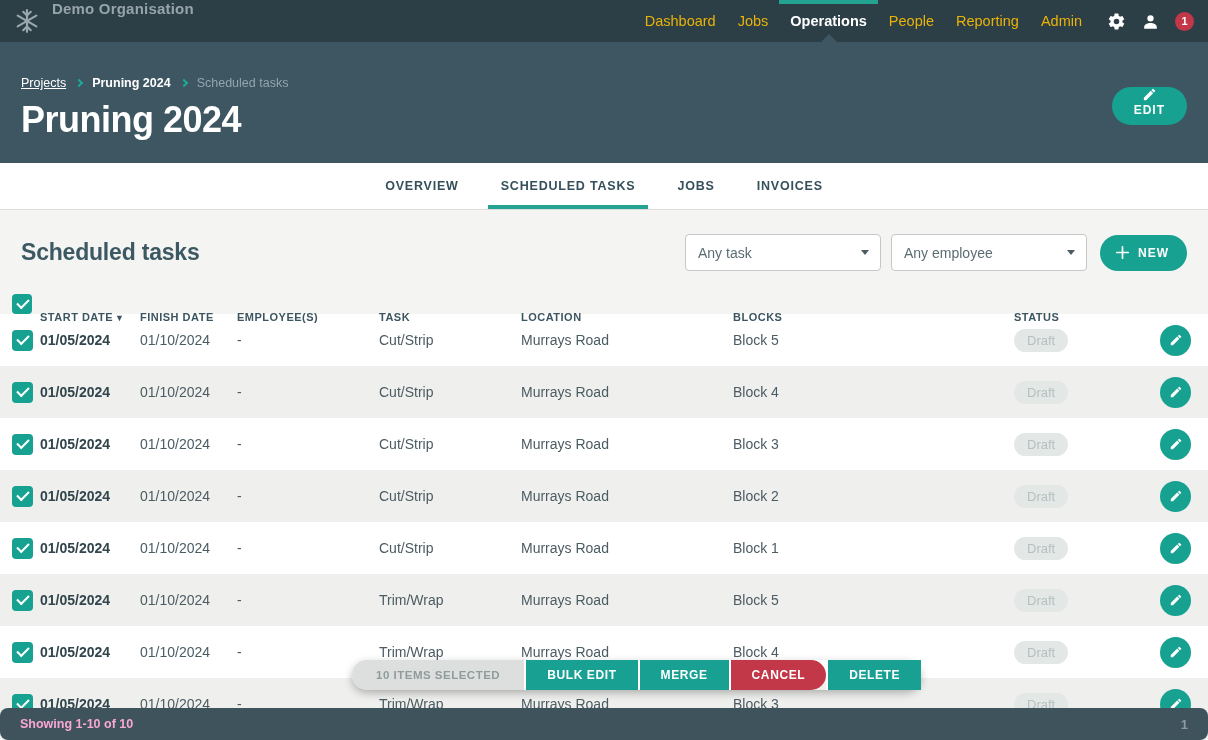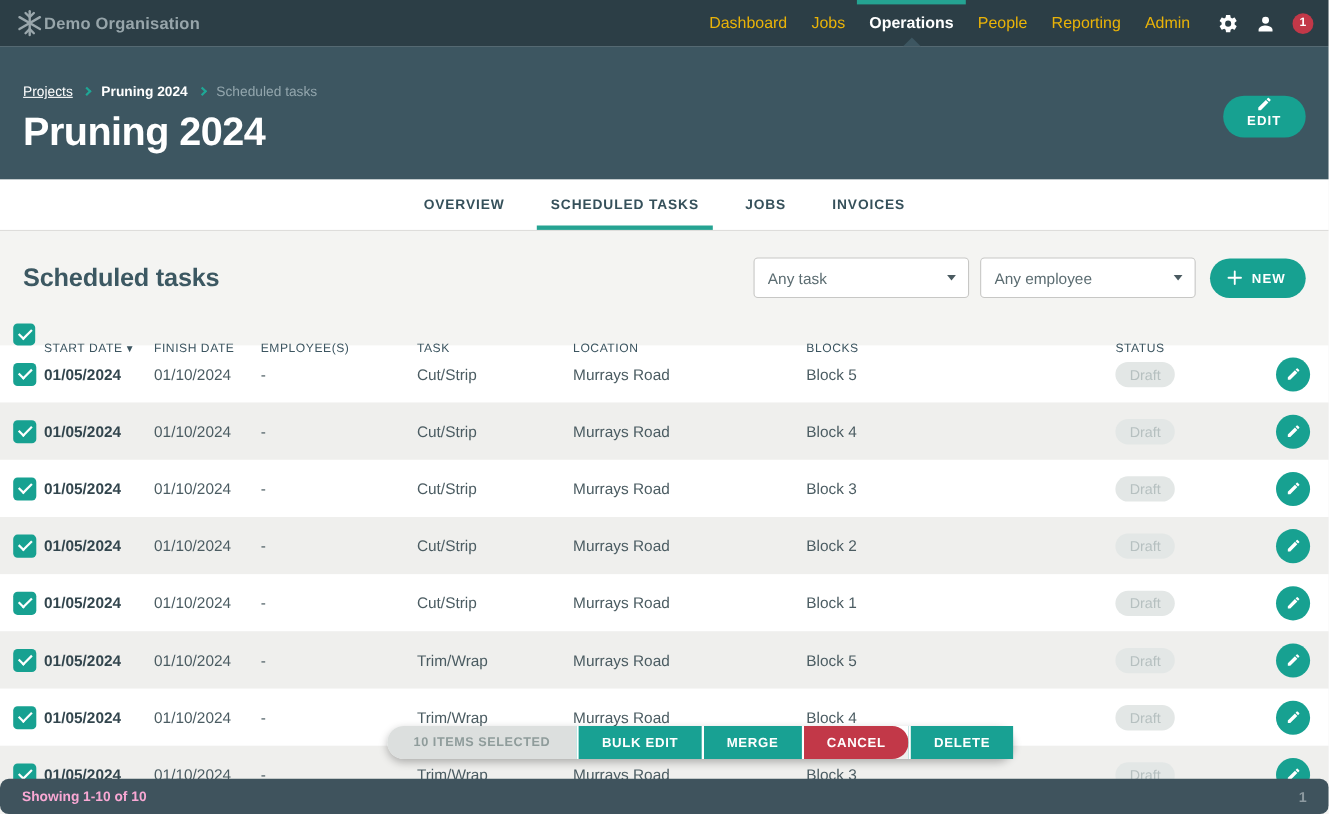--- a/index.html
+++ b/index.html
@@ -1,21 +1,21 @@
 <!DOCTYPE html>
 <html><head>
 <meta charset="utf-8">
 <style>
   * { margin:0; padding:0; box-sizing:border-box; }
   body { font-family:"Liberation Sans","DejaVu Sans",sans-serif; background:#fff; }
   .page { position:relative; width:1208px; height:740px; overflow:hidden; background:#f4f4f2; }
 
   
   .navbar { position:relative; height:42px; background:#2c3e46; display:flex; align-items:stretch; padding:0 14px 0 14px; z-index:20; }
-  .brand { display:flex; align-items:center; gap:0; cursor:pointer; }
+  .brand { display:flex; gap:12px; cursor:pointer; }
   .brand .logo { display:flex; align-items:center; }
   .brand .org { font-size:15px; font-weight:bold; color:#97a5aa; letter-spacing:.2px; }
   .nav-items { margin-left:auto; display:flex; align-items:stretch; }
   .nav-item { position:relative; display:flex; align-items:center; padding:0 11px; color:#eab308; font-size:14.5px; cursor:pointer; }
   .nav-item.active { font-weight:bold; color:#fff; }
   .nav-item.active::before { content:''; position:absolute; top:0; left:0; right:0; height:4px; background:#25a392; }
   .nav-item.active::after { content:''; position:absolute; bottom:0; left:50%; transform:translateX(-50%);
       border-left:8px solid transparent; border-right:8px solid transparent; border-bottom:8px solid #3d5661; }
   .nav-icons { display:flex; align-items:center; gap:15px; margin-left:14px; }
   .icon-btn { display:flex; align-items:center; cursor:pointer; }
@@ -49,21 +49,21 @@
   .select-wrap select { appearance:none; -webkit-appearance:none; width:196px; height:37px; background:#fff; border:1px solid #c7c7c5;
       border-radius:4px; padding:0 30px 0 12px; font-size:14px; color:#5c6d72; font-family:inherit; cursor:pointer; }
   .select-caret { position:absolute; right:12px; top:16px; border-left:4.5px solid transparent; border-right:4.5px solid transparent;
       border-top:5.5px solid #4a5a60; pointer-events:none; }
   .new-btn { margin-left:3px; height:36px; padding:0 18px 0 14px; border:none; border-radius:18px; background:#17a191; color:#fff;
       font-size:12px; font-weight:bold; letter-spacing:1px; display:flex; align-items:center; gap:7px; font-family:inherit; cursor:pointer; }
 
   
   .tgrid { display:grid; grid-template-columns:40px 100px 97px 142px 142px 212px 281px 146px 1fr; align-items:center; }
   .thead { margin-top:13px; height:30px; }
-  .th { font-size:11px; font-weight:normal; color:#3c5560; letter-spacing:.5px; cursor:pointer;margin-top:27px; }
+  .th { font-size:11px; font-weight:bold; color:#3c5560; letter-spacing:.5px; cursor:pointer;margin-top:27px; }
   .sort-ind { font-size:9px; margin-left:2px; color:#3c5560; }
   .checkbox { width:21px; height:21px; margin-left:12px; border-radius:4px; background:#17a191; position:relative; cursor:pointer; }
   .checkbox::after { content:''; position:absolute; left:5px; top:5px; width:10px; height:5px;
       border-left:2.5px solid #fff; border-bottom:2.5px solid #fff; transform:rotate(-45deg); }
   .trow { height:52px; background:#fff; }
   .trow.alt { background:#efefed; }
   .cell { font-size:14px; color:#4b5c62; }
   .cell.start { font-weight:bold; color:#32454d; }
   .badge { display:inline-block; padding:4px 13px; border-radius:13px; background:#e3e7e6; color:#b6c0c0; font-size:13px; }
   .row-edit { width:31px; height:31px; border-radius:50%; border:none; background:#17a191; display:flex; align-items:center;

